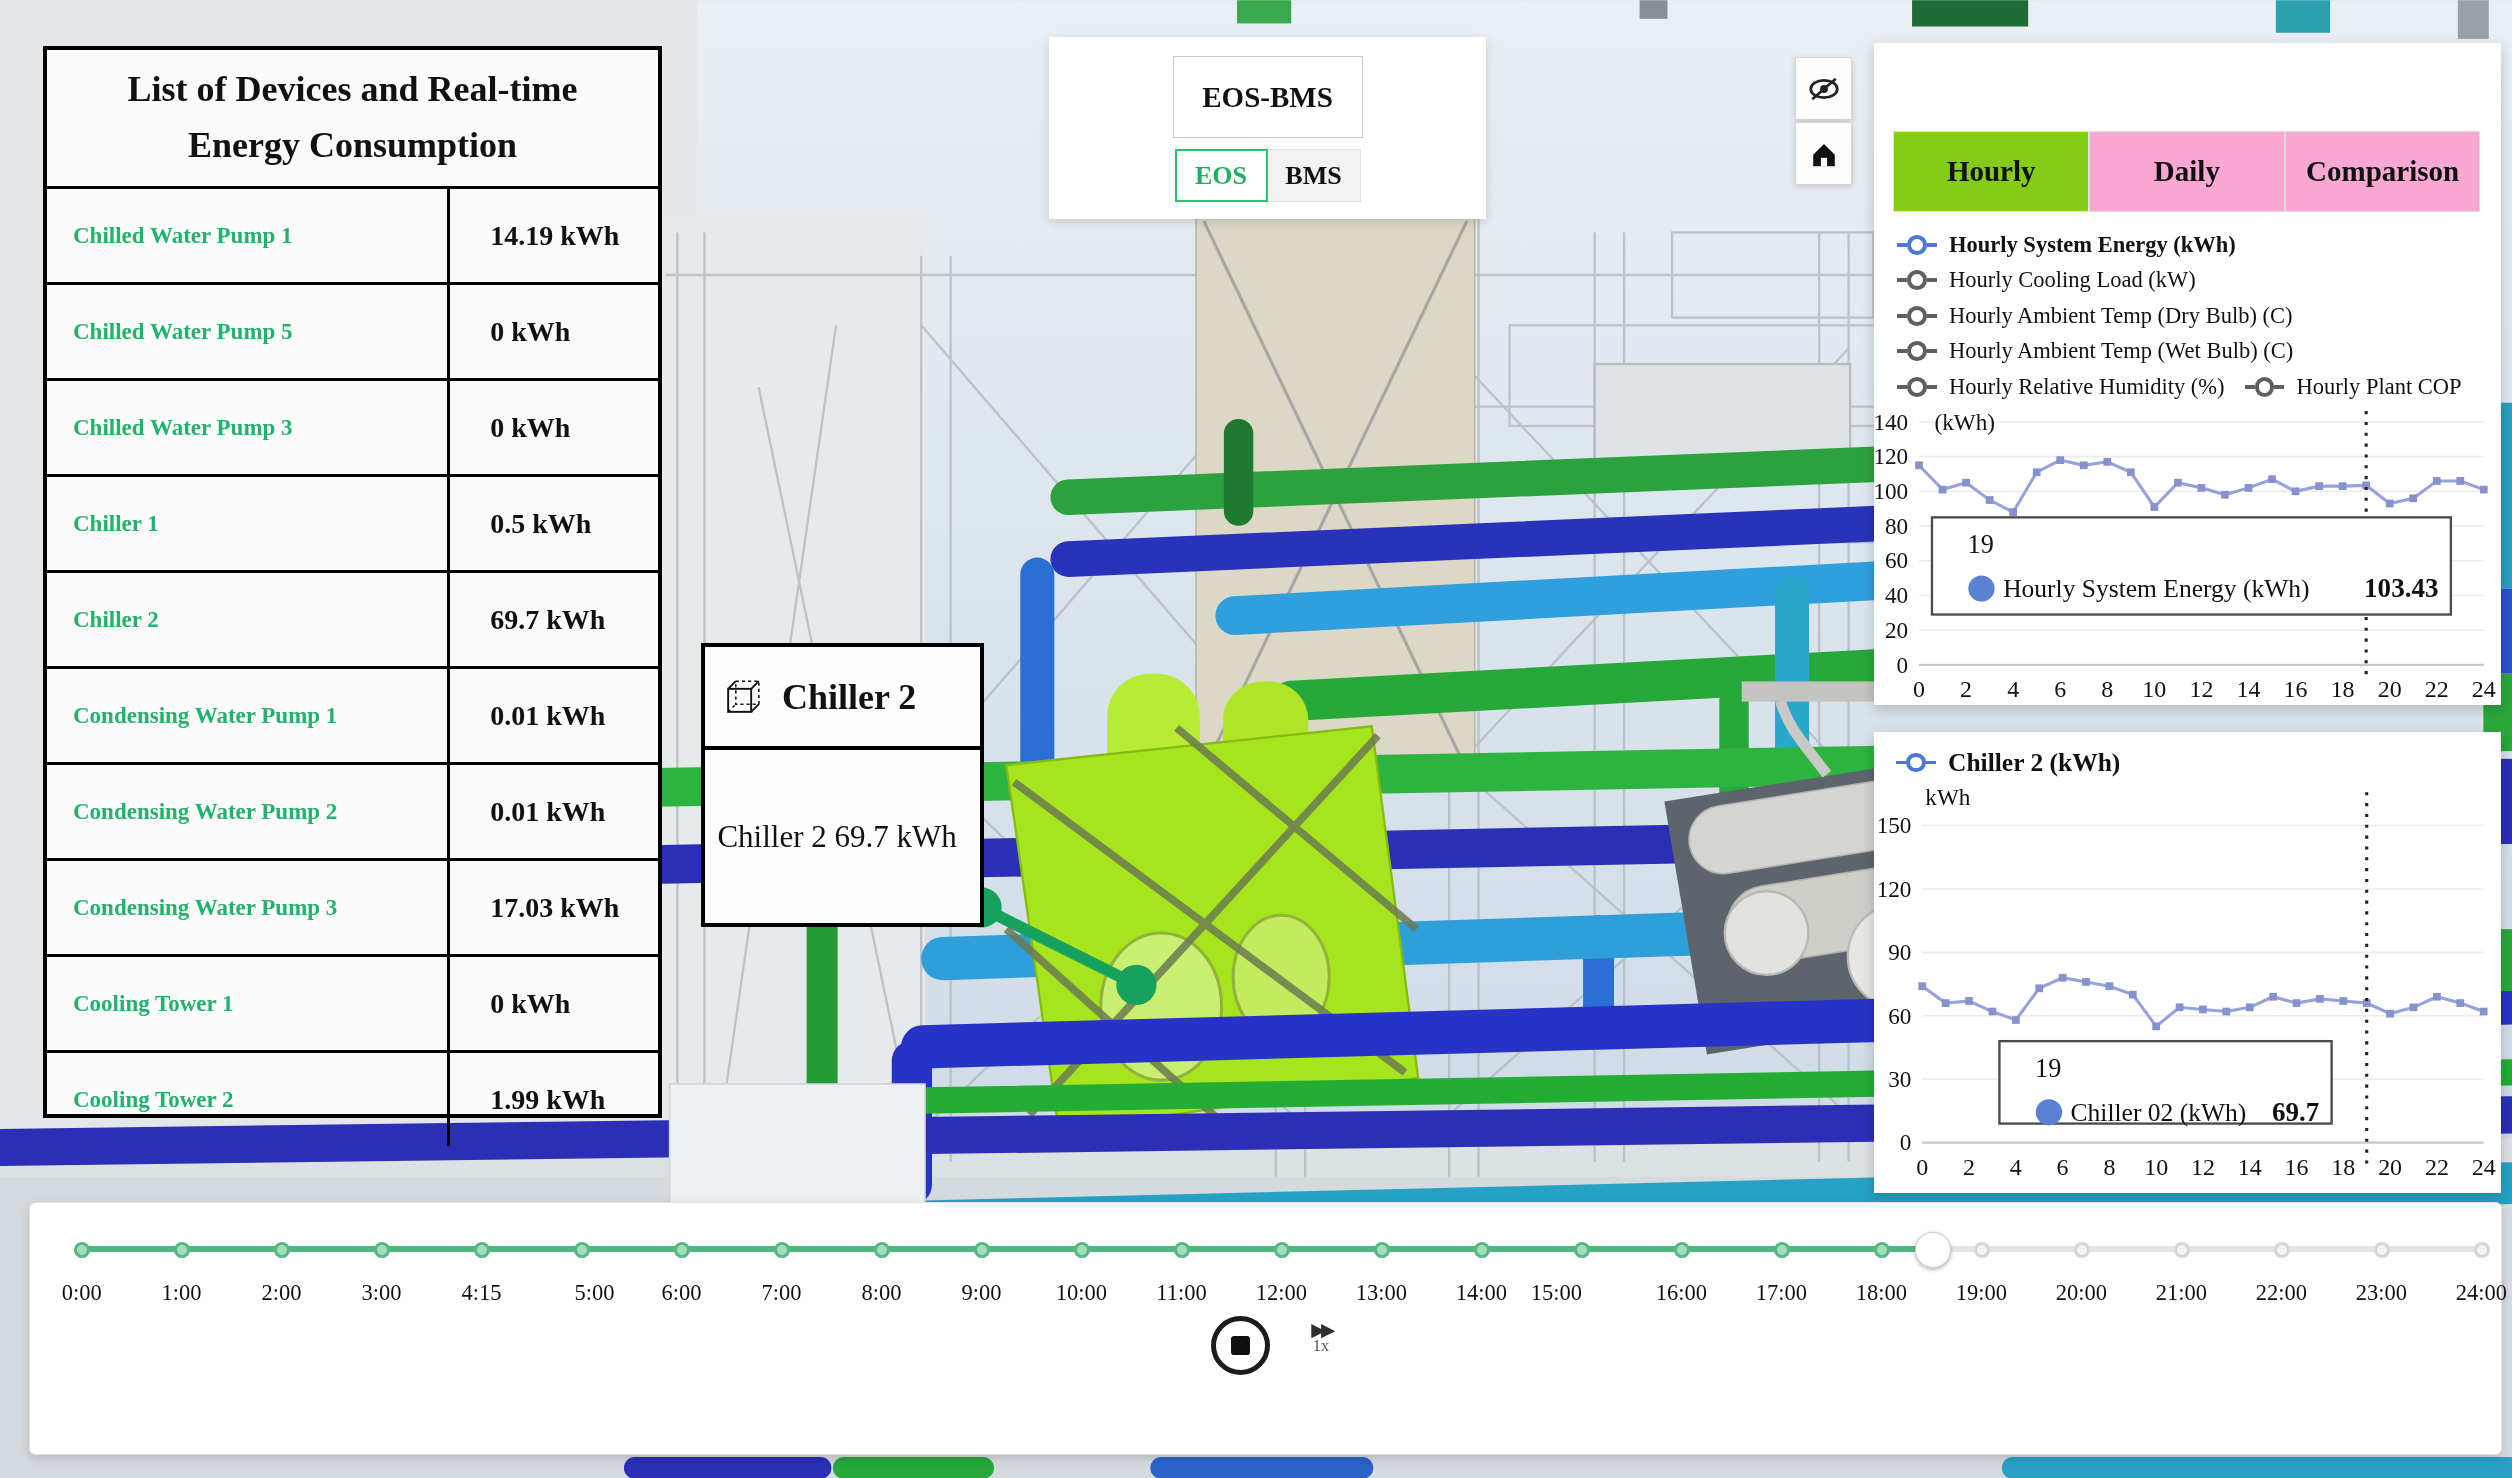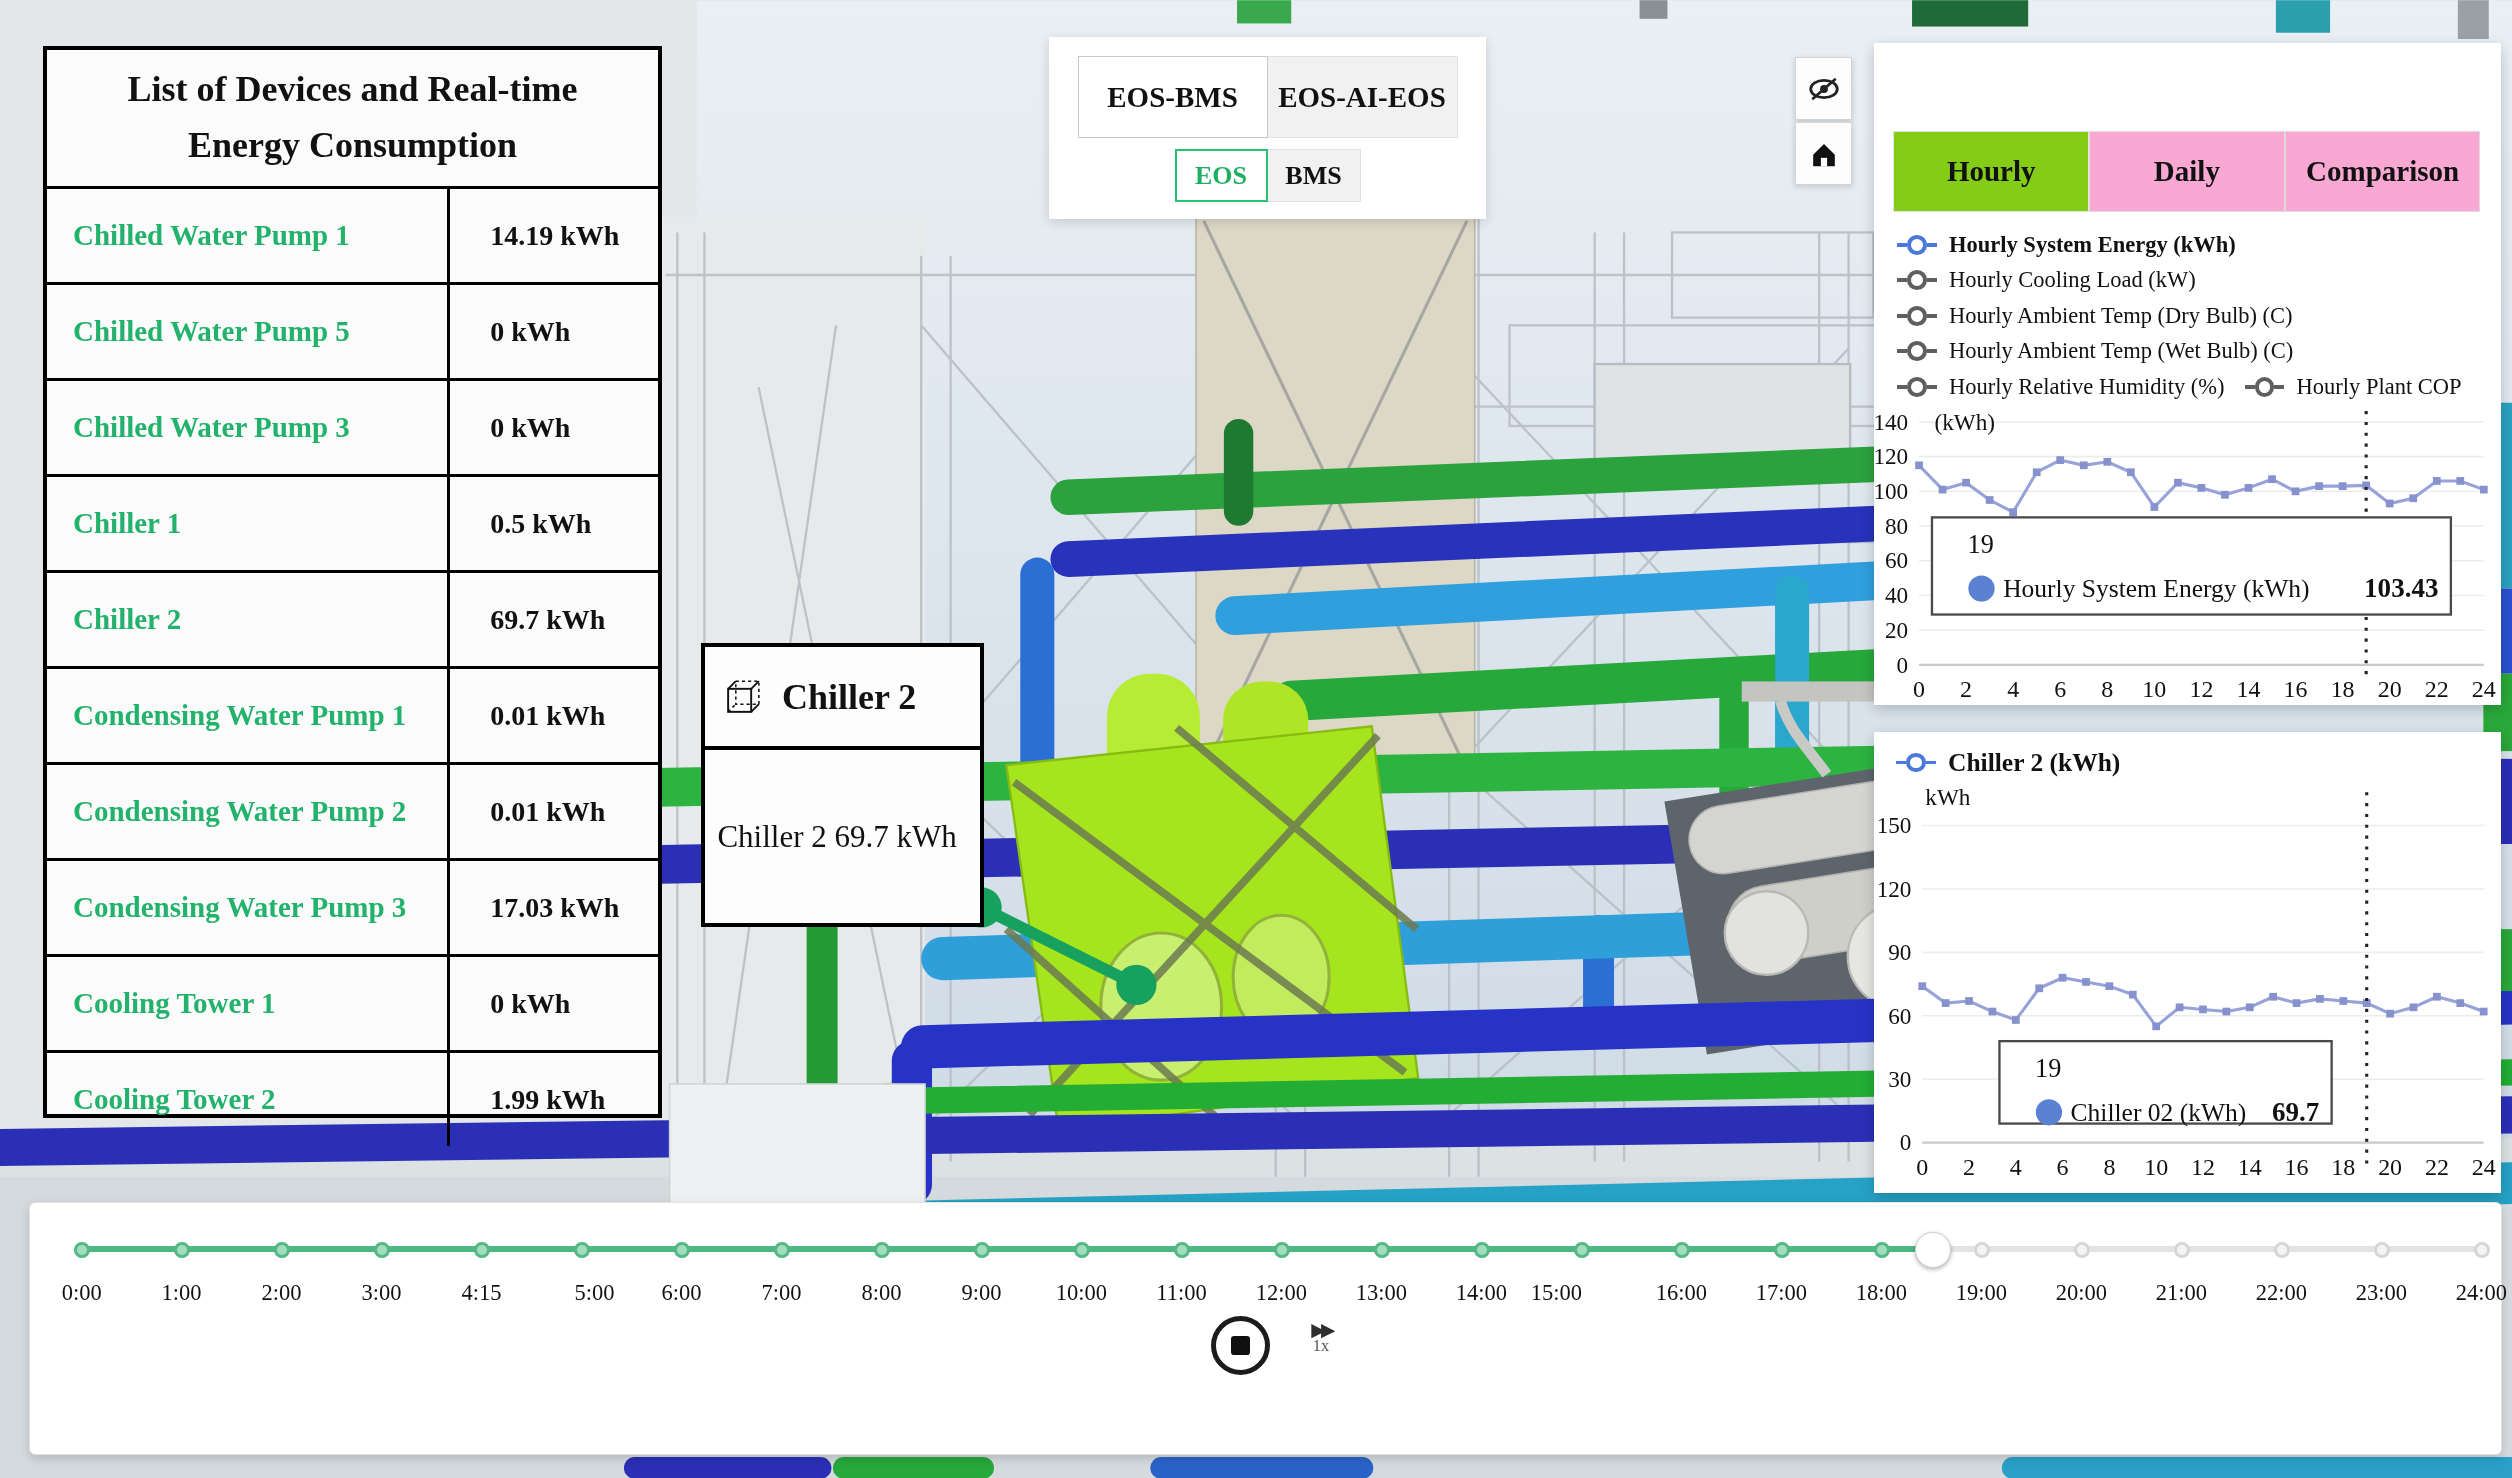--- a/index.html
+++ b/index.html
@@ -9,21 +9,21 @@
 
   
   #device-table{position:absolute;left:43px;top:46px;width:619px;height:1072px;
     background:#fbfbfb;border:4.6px solid #000;box-sizing:border-box;}
   #device-table .title{height:136px;border-bottom:3.9px solid #000;display:flex;
     align-items:center;justify-content:center;text-align:center;font-weight:bold;
     font-size:36px;line-height:1.55;padding:0 65px;}
   .t-row{display:flex;height:93px;border-bottom:3.9px solid #000;}
   .t-row:last-child{border-bottom:none;}
   .t-name{width:66%;border-right:3.9px solid #000;display:flex;align-items:center;
-    padding-left:26px;font-weight:bold;font-size:29px;color:#22b26b;box-sizing:border-box;}
+    padding-left:26px;font-weight:bold;font-size:23px;color:#22b26b;box-sizing:border-box;}
   .t-val{width:34%;display:flex;align-items:center;padding-left:40px;
     font-weight:bold;font-size:28px;box-sizing:border-box;}
 
   
   #mode-panel{position:absolute;left:1049px;top:37px;width:437px;height:182px;
     background:#fff;box-shadow:0 3.1px 11px rgba(0,0,0,.15);}
   .mode-row{display:flex;justify-content:center;}
   .mode-row.r1{margin-top:19.4px;}
   .mode-row.r2{margin-top:11px;}
   .mbtn{display:flex;align-items:center;justify-content:center;font-weight:bold;
@@ -261,21 +261,20 @@
         <div class="t-row">
           <div class="t-name">Cooling Tower 2</div>
           <div class="t-val">1.99 kWh</div>
         </div>
       </div>
   </div>
 
   <div id="mode-panel">
     <div class="mode-row r1">
       <div class="mbtn big sel-light">EOS-BMS</div>
-      <div class="mbtn big plain">EOS-AI-EOS</div>
     </div>
     <div class="mode-row r2">
       <div class="mbtn small sel-green">EOS</div>
       <div class="mbtn small plain">BMS</div>
     </div>
   </div>
 
   <div class="view-btn" id="btn-visibility">
     <svg width="36" height="36" viewBox="0 0 46 46">
       <ellipse cx="23" cy="23" rx="17" ry="11" fill="none" stroke="#222" stroke-width="3.5"></ellipse>

